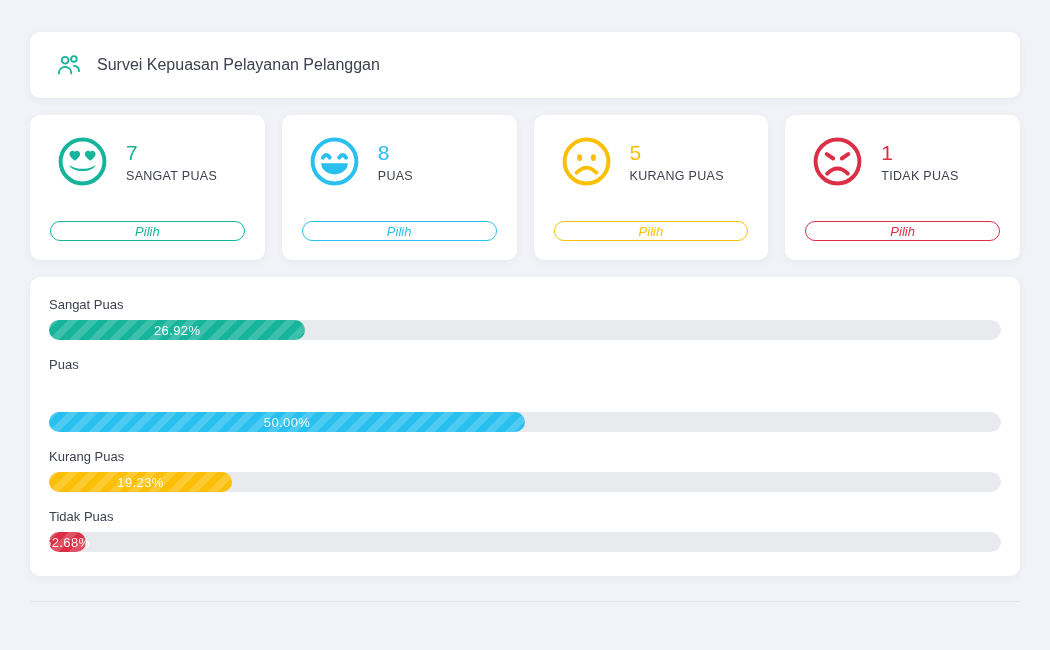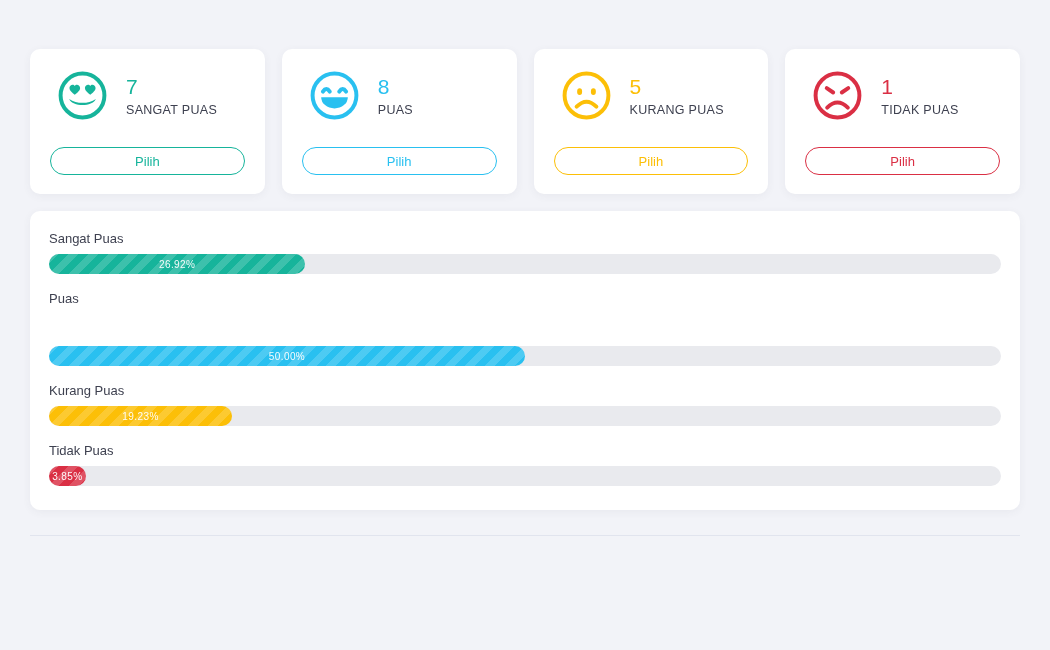--- a/index.html
+++ b/index.html
@@ -22,48 +22,59 @@
   .header-icon { width: 27px; height: 27px; color: var(--teal, #16b49b); flex: none; }
   .page-title { font-size: 16px; font-weight: 500; color: #3e4150; }
   
   .cards-row { display: grid; grid-template-columns: repeat(4, 1fr); gap: 17px; margin-top: 17px; }
   .summary-card { height: 145px; padding: 19px 20px; display: flex; flex-direction: column; justify-content: space-between; }
   .card-top { display: flex; align-items: center; gap: 16px; padding-left: 5px; }
   .face-icon { width: 55px; height: 55px; color: var(--accent); flex: none; }
   .count { font-size: 21px; color: var(--accent); margin-bottom: 4px; font-weight: 500; }
   .cat-label { font-size: 12.5px; letter-spacing: .3px; color: #3e4150; }
   .pilih-btn {
-    display: block; width: 100%; height: 28px;
+    display: block; width: 100%; height: 20px;
     border: 1px solid var(--accent); color: var(--accent);
     background: #fff; border-radius: 999px;
-    font-size: 13px; font-family: inherit; cursor: pointer; padding: 0;
+    font-size: 13px; font-family: inherit; cursor: pointer; padding: 0; font-style: italic;
   }
   
   .chart-card { margin-top: 17px; padding: 20px 19px 7px; }
   .bar-group { margin-bottom: 17px; }
   .bar-label { font-size: 13px; margin-bottom: 8px; color: #3e4150; }
   .track { height: 20px; background: var(--track, #e9eaee); border-radius: 10px; }
   .bar-fill {
     height: 20px; border-radius: 10px;
     display: flex; align-items: center; justify-content: center;
     background-image: repeating-linear-gradient(135deg, rgba(255,255,255,.17) 0 7px, rgba(255,255,255,0) 7px 14px);
     min-width: 22px;
   }
-  .bar-value { font-size: 10px; color: rgba(255,255,255,.95); letter-spacing: .4px; white-space: nowrap; }
+  .bar-value { font-size: 13px; color: rgba(255,255,255,.95); letter-spacing: .4px; white-space: nowrap; }
   
   .footer-divider { height: 1px; background: #e1e4ee; margin-top: 25px; }
   .footer { text-align: center; font-size: 13px; color: #6d7486; padding: 21px 0; }
   .brand-link { color: var(--brand, #ef6a70); text-decoration: none; }
   svg { display: block; }
 </style>
 </head>
 <body style="--bg: #f2f3f8; --teal: #16b49b; --track: #e9eaee; --brand: #ef6a70;">
 
 <div class="page">
 
+  <div class="card-base header-card">
+    <span class="header-icon">
+      <svg viewBox="0 0 24 24" width="27" height="27" fill="none" stroke="currentColor" stroke-width="1.7" stroke-linecap="round" stroke-linejoin="round">
+        <circle cx="9" cy="7.3" r="3"></circle>
+        <path d="M3.5 19c0-3.4 2.5-5.6 5.5-5.6s5.5 2.2 5.5 5.6"></path>
+        <circle cx="16.8" cy="6.2" r="2.5"></circle>
+        <path d="M16.9 12.3c2.7.2 4.4 2.2 4.4 4.7"></path>
+      </svg>
+    </span>
+    <span class="page-title">Survei Kepuasan Pelayanan Pelanggan</span>
+  </div>
 
   <div class="cards-row">
     <div class="card-base summary-card" style="--accent: #16b49b;">
       <div class="card-top">
         <span class="face-icon">
           <svg viewBox="0 0 64 64" width="55" height="55" fill="none" stroke="currentColor" stroke-width="4.6">
             <circle cx="32" cy="32" r="25.5"></circle>
             <path stroke="none" fill="currentColor" d="M23 31 C20 28.7 16.8 26.5 16.8 23.3 C16.8 21 18.6 19.5 20.5 19.5 C21.6 19.5 22.5 20 23 20.9 C23.5 20 24.4 19.5 25.5 19.5 C27.4 19.5 29.2 21 29.2 23.3 C29.2 26.5 26 28.7 23 31 Z"></path>
             <path stroke="none" fill="currentColor" d="M41 31 C38 28.7 34.8 26.5 34.8 23.3 C34.8 21 36.6 19.5 38.5 19.5 C39.6 19.5 40.5 20 41 20.9 C41.5 20 42.4 19.5 43.5 19.5 C45.4 19.5 47.2 21 47.2 23.3 C47.2 26.5 44 28.7 41 31 Z"></path>
             <path stroke="none" fill="currentColor" d="M16.5 36 C20.5 45.5 43.5 45.5 47.5 36 C38.5 42 25.5 42 16.5 36 Z"></path>
@@ -164,21 +175,21 @@
         <div class="bar-fill" style="width: 19.23%; background-color: rgb(252, 191, 7); align-items: center;">
           <span class="bar-value">19.23%</span>
         </div>
       </div>
     </div>
 
     <div class="bar-group">
       <div class="bar-label">Tidak Puas</div>
       <div class="track">
         <div class="bar-fill" style="width: 3.85%; background-color: rgb(218, 47, 68);">
-          <span class="bar-value">3.85%</span>
+          <span class="bar-value">62.68%</span>
         </div>
       </div>
     </div>
   </div>
   </div>
 
   <div class="footer-divider"></div>
 
 </div>
 

